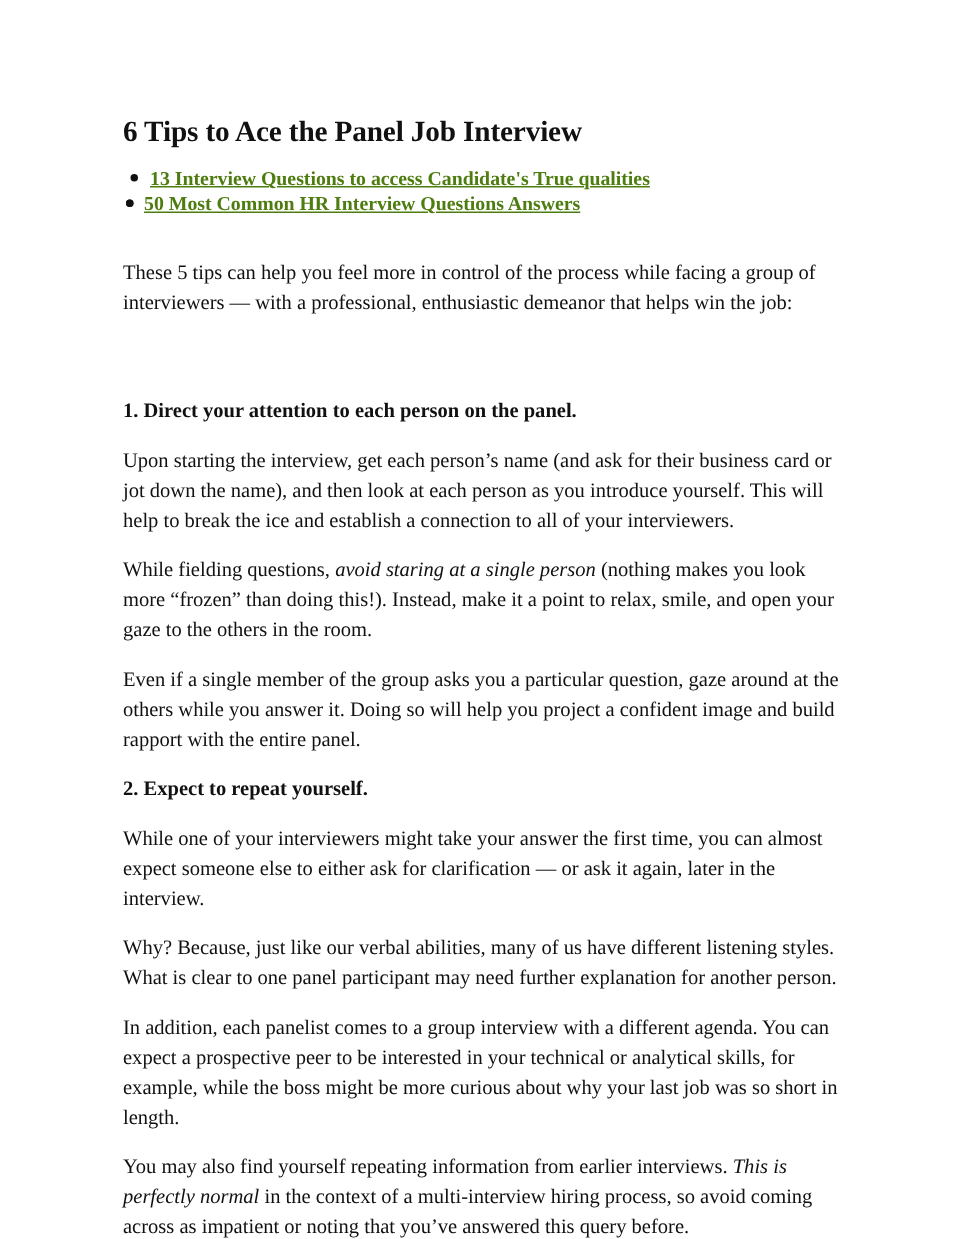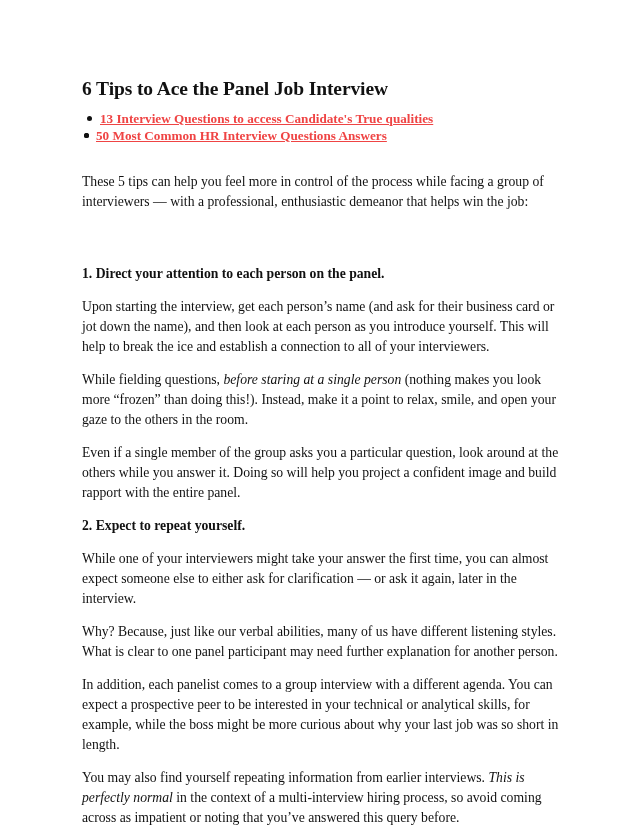--- a/index.html
+++ b/index.html
@@ -45,21 +45,21 @@
     .bullet {
       position: absolute;
       left: 2px;
       top: 6px;
       width: 5px;
       height: 5px;
       border-radius: 50%;
       background: #111111;
     }
     .links a {
-      color: #ef4444;
+      color: #4d7c0f;
       text-decoration: underline;
       text-decoration-thickness: 1px;
       text-underline-offset: 1px;
     }
     p {
       margin: 0;
       font-size: 13.7px;
       line-height: 20px;
     }
     .intro { margin-top: 28px; }
@@ -90,21 +90,21 @@
     <li>
       <span class="bullet"></span>
       <a href="#">50 Most Common HR Interview Questions Answers</a>
     </li>
   </ul>
 
   <p class="intro">These 5 tips can help you feel more in control of the process while facing a group of interviewers — with a professional, enthusiastic demeanor that helps win the job:</p>
 
   <h2 class="h-first">1. Direct your attention to each person on the panel.</h2>
   <p class="gap">Upon starting the interview, get each person’s name (and ask for their business card or jot down the name), and then look at each person as you introduce yourself. This will help to break the ice and establish a connection to all of your interviewers.</p>
-  <p class="gap"><span>While fielding questions, </span><em>before staring at a single person</em><span> (nothing makes you look more “frozen” than doing this!). Instead, make it a point to relax, smile, and open your gaze to the others in the room.</span></p>
-  <p class="gap">Even if a single member of the group asks you a particular question, look around at the others while you answer it. Doing so will help you project a confident image and build rapport with the entire panel.</p>
+  <p class="gap"><span>While fielding questions, </span><em>avoid staring at a single person</em><span> (nothing makes you look more “frozen” than doing this!). Instead, make it a point to relax, smile, and open your gaze to the others in the room.</span></p>
+  <p class="gap">Even if a single member of the group asks you a particular question, gaze around at the others while you answer it. Doing so will help you project a confident image and build rapport with the entire panel.</p>
 
   <h2 class="gap">2. Expect to repeat yourself.</h2>
   <p class="gap">While one of your interviewers might take your answer the first time, you can almost expect someone else to either ask for clarification — or ask it again, later in the interview.</p>
   <p class="gap">Why? Because, just like our verbal abilities, many of us have different listening styles. What is clear to one panel participant may need further explanation for another person.</p>
   <p class="gap">In addition, each panelist comes to a group interview with a different agenda. You can expect a prospective peer to be interested in your technical or analytical skills, for example, while the boss might be more curious about why your last job was so short in length.</p>
   <p class="gap"><span>You may also find yourself repeating information from earlier interviews. </span><em>This is perfectly normal</em><span> in the context of a multi-interview hiring process, so avoid coming across as impatient or noting that you’ve answered this query before.</span></p>
 </div>
 
 </body></html>

